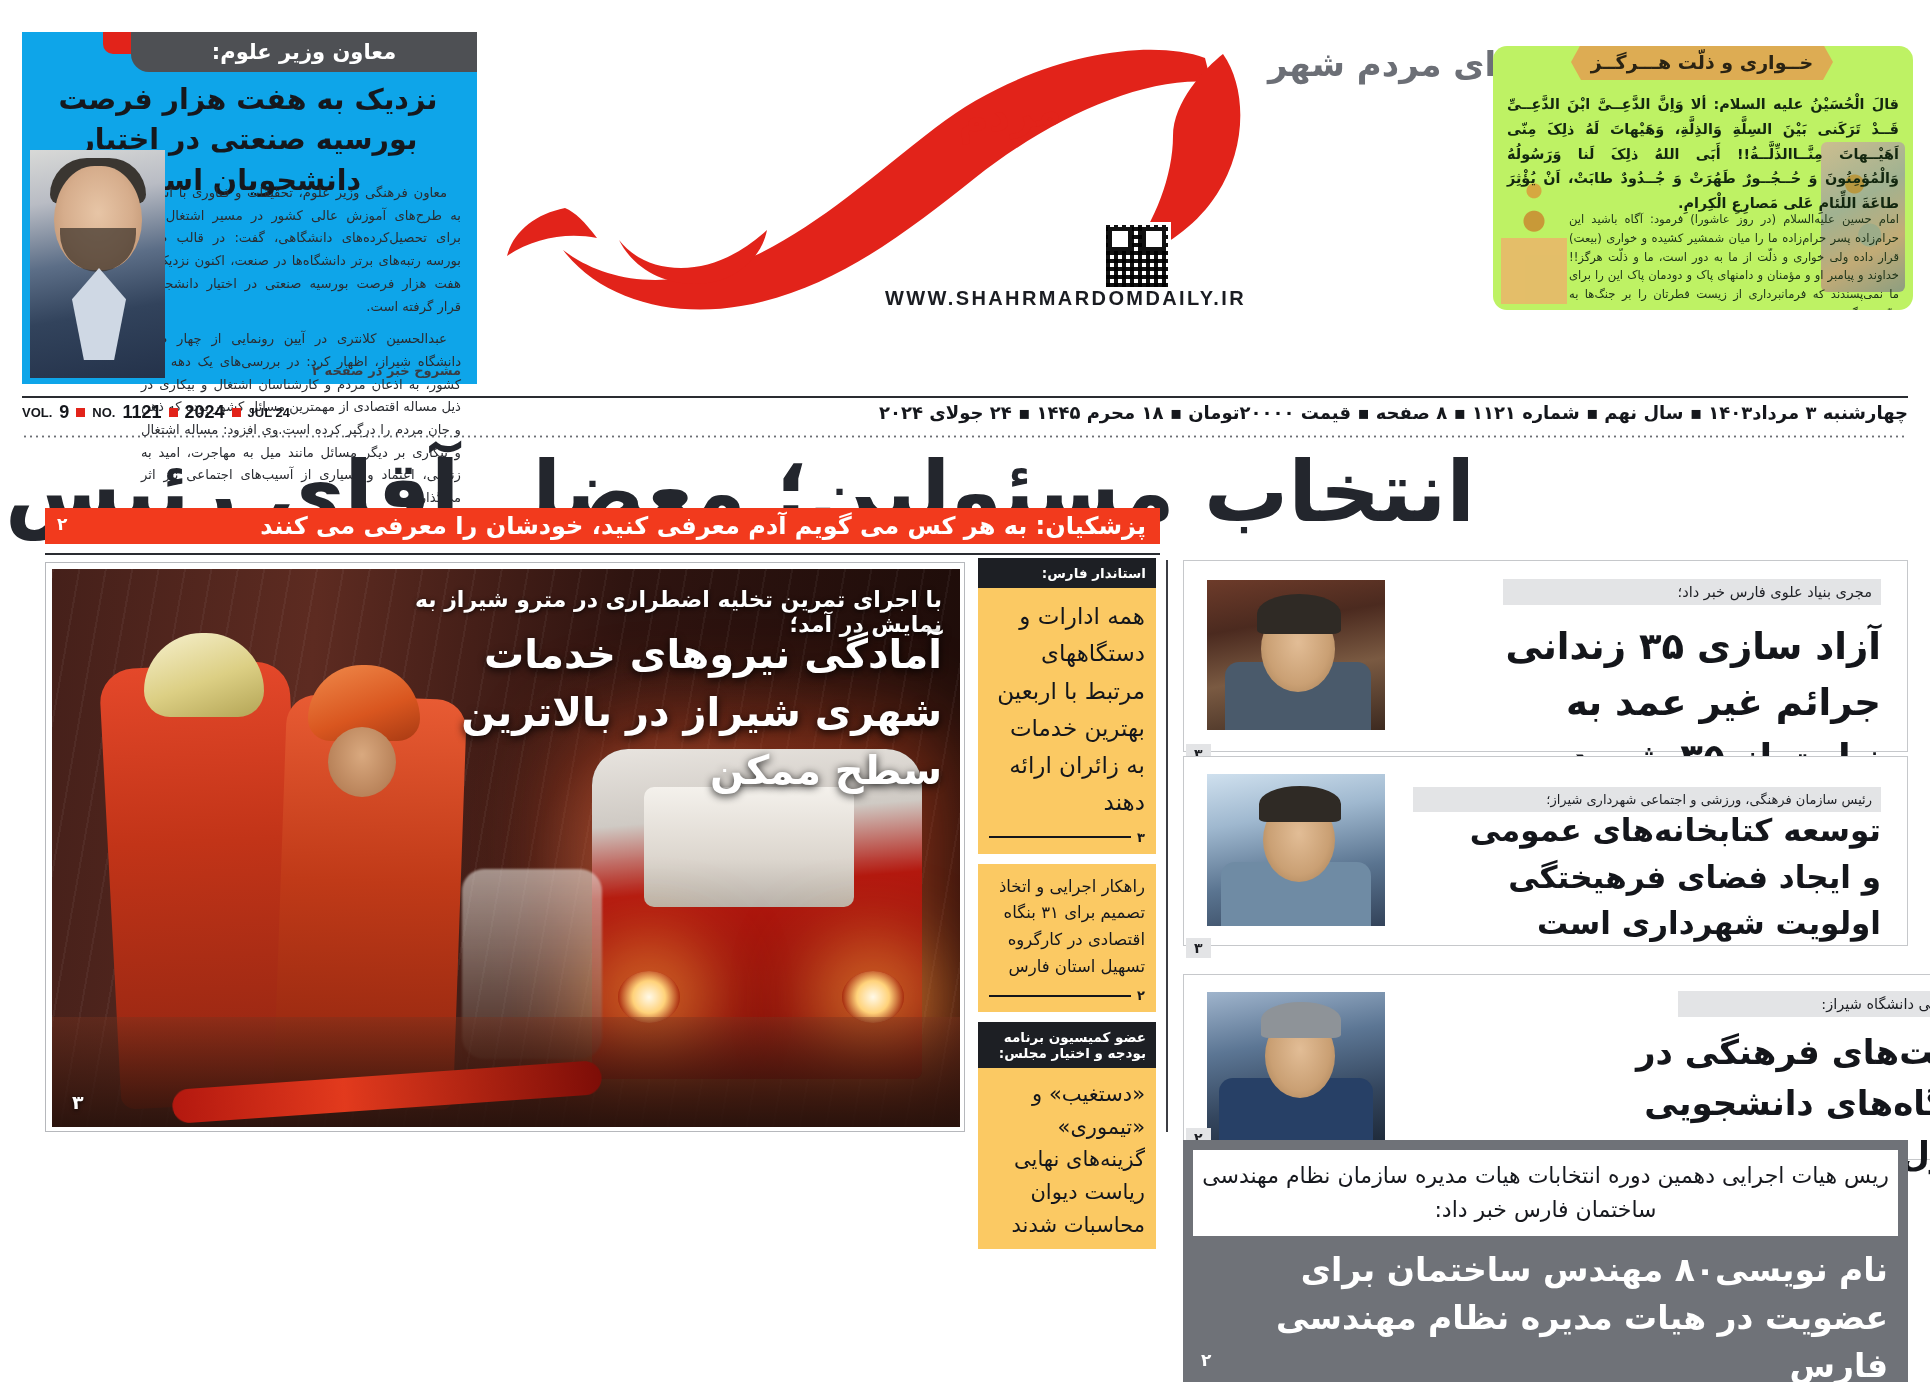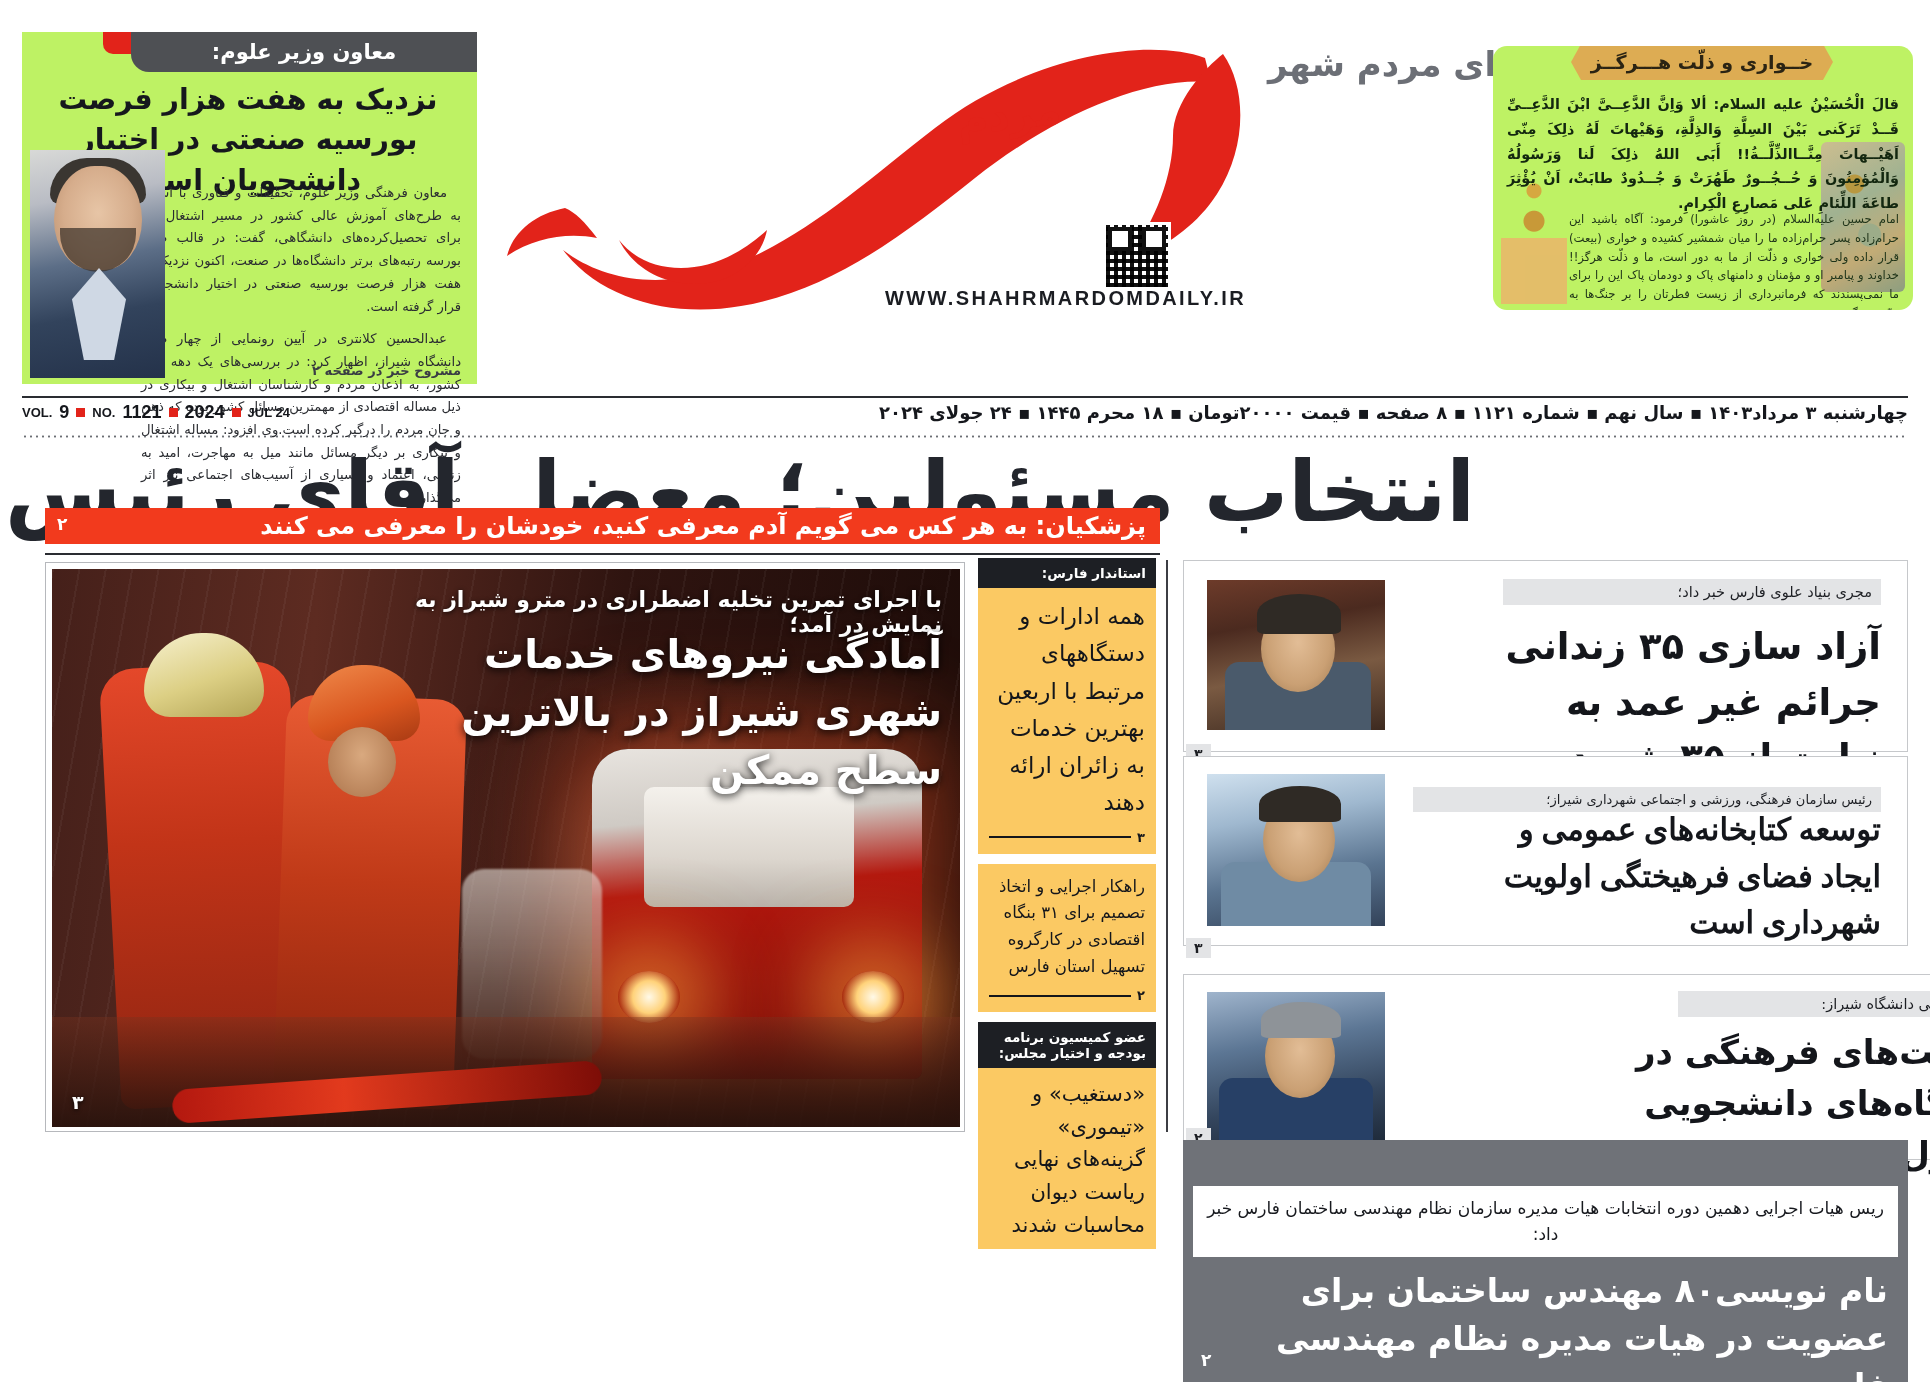--- a/index.html
+++ b/index.html
@@ -10,21 +10,21 @@
     color:#1f2229;
   }
   .page{position:absolute;inset:0;background:#fff;}
 
   
   .masthead{position:absolute;left:0;top:0;width:1930px;height:378px;}
 
   
   .top-article{
     position:absolute;left:22px;top:32px;width:455px;height:352px;
-    background:#bef264;
+    background:#0ea5e9;
   }
   .top-article-kicker{
     position:absolute;right:0px;top:0px;width:346px;height:40px;
     background:#4e5054;color:#fff;border-radius:0 0 0 18px;
     display:flex;align-items:center;justify-content:center;
     font-size:21px;font-weight:bold;letter-spacing:.3px;
   }
   .red-tab{
     position:absolute;right:346px;top:0px;width:28px;height:22px;
     background:#e2231a;border-radius:0 0 0 10px;
@@ -284,22 +284,22 @@
       background:radial-gradient(ellipse at 50% 42%,#e2bd96 0%,#caa074 60%,#a07a52 100%);}
   .ph{position:absolute;background:#2f2a25;border-radius:50% 50% 10% 10%;}
   .pb{position:absolute;border-radius:14px 14px 0 0;}
 
   
   .gbox{
     position:absolute;left:1183px;top:1140px;width:725px;height:242px;
     background:#6f7278;box-sizing:border-box;padding:10px;
   }
   .gbox-kicker{
-    background:#fff;color:#17191e;font-size:17px;line-height:1.55;
-    padding:9px 0;text-align:center;font-weight:normal;margin-top:36px;
+    background:#fff;color:#17191e;font-size:22px;line-height:1.55;
+    padding:9px 0;text-align:center;font-weight:normal;
   }
   .gbox-head{
     color:#fff;font-size:33px;font-weight:bold;line-height:1.45;
     text-align:right;padding:10px 10px 0 10px;
   }
   .gbox-pg{position:absolute;left:18px;bottom:12px;color:#fff;font-size:17px;font-weight:bold;}
 
   .divider-v{position:absolute;left:1166px;top:560px;width:2px;height:572px;background:#3c3e44;}
 </style>
 </head>
@@ -437,21 +437,21 @@
     <div class="rn-photo p-a" style="left:22px;top:18px;width:178px;height:150px;">
       <div class="pb" style="left:18px;top:82px;width:146px;height:80px;background:#4a5a6b;"></div>
       <div class="pf" style="left:54px;top:26px;width:74px;height:86px;"></div>
       <div class="ph" style="left:50px;top:14px;width:84px;height:40px;"></div>
     </div>
   </div>
   <div class="rn-pg" style="left:1186px;top:744px;">۳</div>
 
   <div class="rnews" style="left:1183px;top:756px;width:725px;height:190px;">
     <div class="rn-kicker" style="right:26px;top:16px;width:450px;font-size:13px;margin-top:14px;">رئیس سازمان فرهنگی، ورزشی و اجتماعی شهرداری شیراز؛</div>
-    <div class="rn-head" style="right:26px;top:50px;width:420px;font-size:31px;font-family:Liberation Serif, serif;">توسعه کتابخانه‌های عمومی و ایجاد فضای فرهیختگی اولویت شهرداری است</div>
+    <div class="rn-head" style="right:26px;top:50px;width:420px;font-size:31px;">توسعه کتابخانه‌های عمومی و ایجاد فضای فرهیختگی اولویت شهرداری است</div>
     <div class="rn-photo p-c" style="left:22px;top:16px;width:178px;height:152px;">
       <div class="pb" style="left:14px;top:88px;width:150px;height:76px;background:#6f8ba4;"></div>
       <div class="pf" style="left:56px;top:24px;width:72px;height:84px;"></div>
       <div class="ph" style="left:52px;top:12px;width:82px;height:36px;"></div>
     </div>
   </div>
   <div class="rn-pg" style="left:1186px;top:938px;">۳</div>
 
   <div class="rnews" style="left:1183px;top:950px;width:860px;height:186px;margin-top:24px;">
     <div class="rn-kicker" style="right:26px;top:16px;width:320px;">معاون فرهنگی دانشگاه شیراز:</div>

